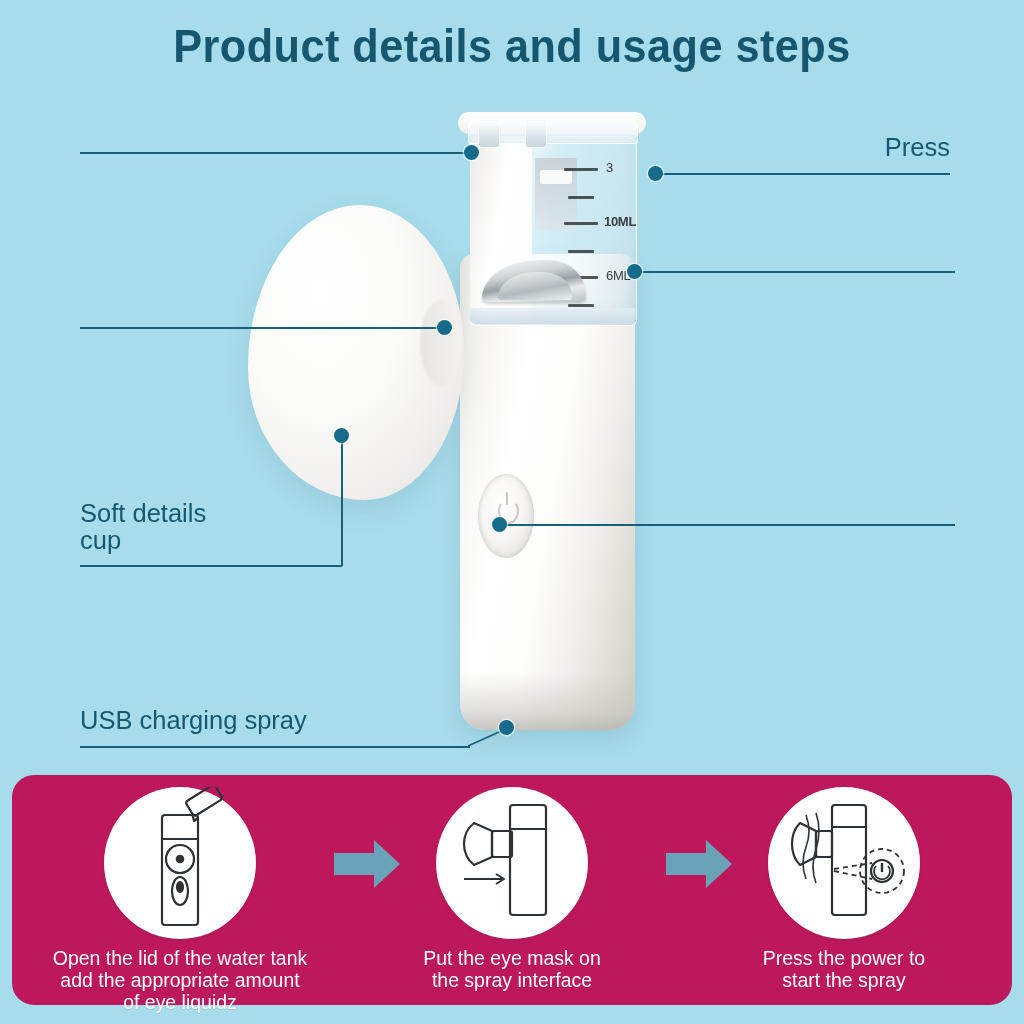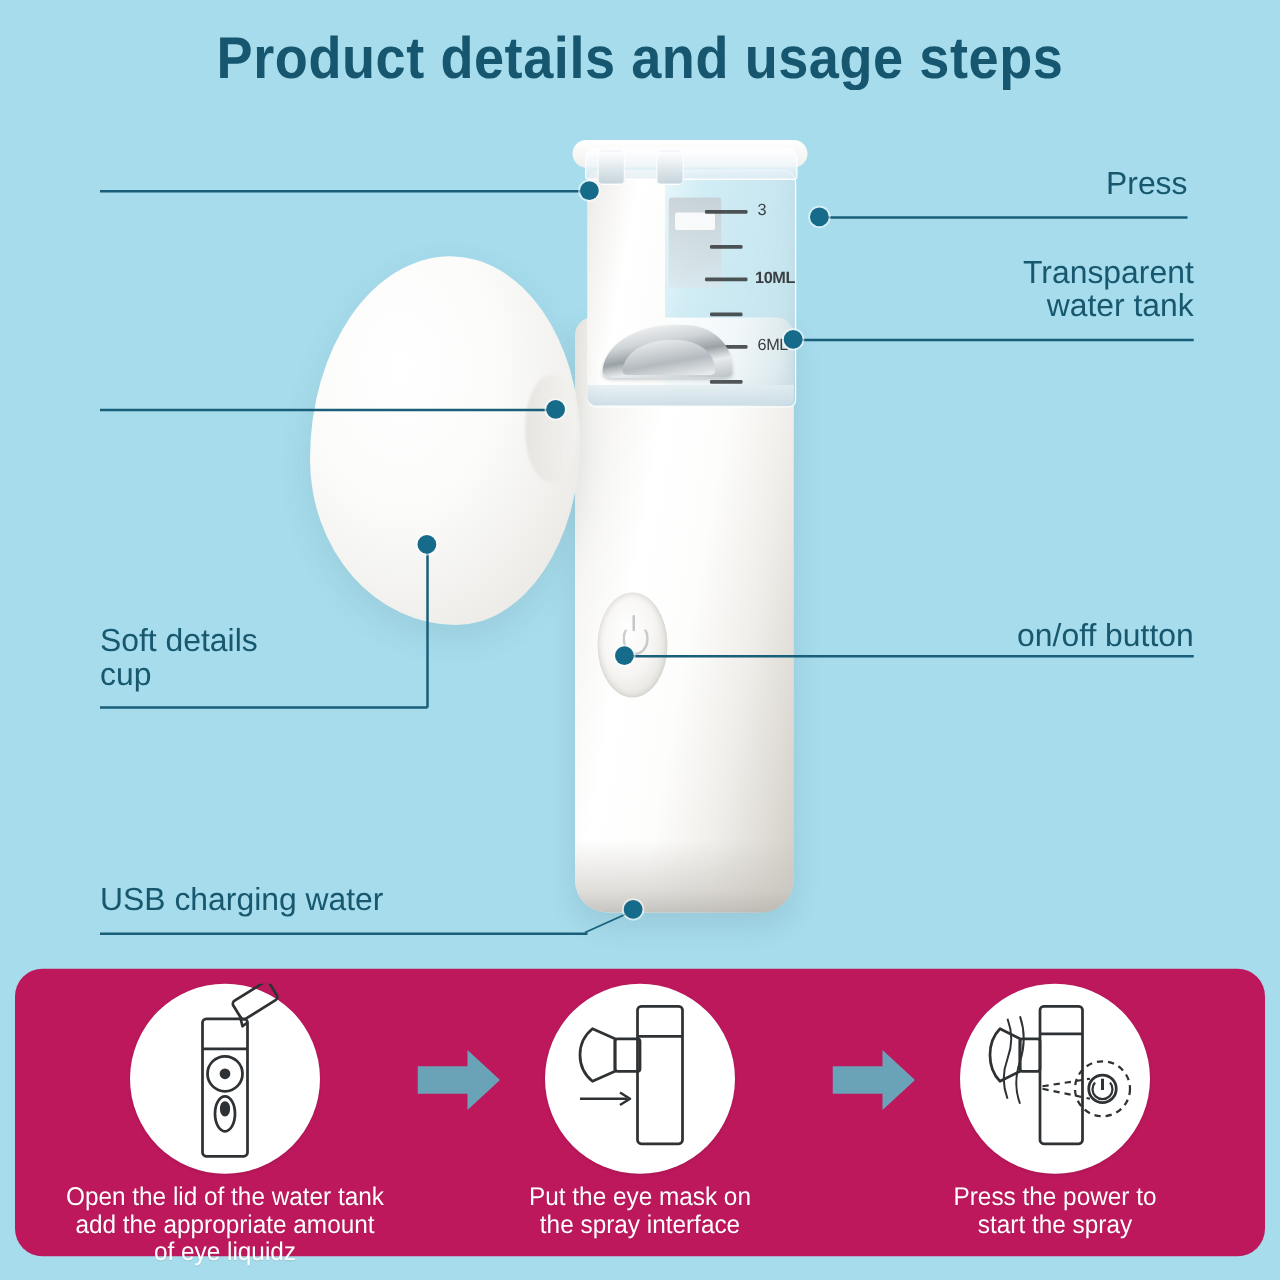--- a/index.html
+++ b/index.html
@@ -206,37 +206,34 @@
 
   <div class="rule" style="left:80px;top:327px;width:365px;"></div>
   <div class="dot" style="left:437px;top:320px;"></div>
 
   <div class="callout" style="left:80px;top:500px;">Soft details
 cup</div>
   <div class="rule" style="left:80px;top:565px;width:262px;"></div>
   <div class="rule v" style="left:341px;top:437px;height:129px;"></div>
   <div class="dot" style="left:334px;top:428px;"></div>
 
-  <div class="callout" style="left:80px;top:707px;">USB charging water</div>
+  <div class="callout" style="left:80px;top:707px;">USB charging spray</div>
   <div class="rule" style="left:80px;top:746px;width:390px;"></div>
   <svg class="leader" width="60" height="36" style="left:468px;top:724px;">
     <line x1="0" y1="22" x2="40" y2="4" stroke="#1a5f79" stroke-width="1.5"></line>
   </svg>
   <div class="dot" style="left:499px;top:720px;"></div>
 
   <div class="callout right" style="left:700px;top:134px;width:250px;">Press</div>
   <div class="rule" style="left:662px;top:173px;width:288px;"></div>
   <div class="dot" style="left:648px;top:166px;"></div>
 
-  <div class="callout right" style="left:700px;top:205px;width:255px;">Transparent
-water tank</div>
   <div class="rule" style="left:635px;top:271px;width:320px;"></div>
   <div class="dot" style="left:627px;top:264px;"></div>
 
-  <div class="callout right" style="left:700px;top:496px;width:255px;">on/off button</div>
   <div class="rule" style="left:504px;top:524px;width:451px;"></div>
   <div class="dot" style="left:492px;top:517px;"></div>
 
   <div class="panel">
 
     <div class="step" style="left:18px;">
       <div class="circle"></div>
       <svg width="152" height="152" viewBox="0 0 152 152" style="position:absolute;left:50%;transform:translateX(-50%);top:0;">
         <g fill="none" stroke="#2f3234" stroke-width="2.2" stroke-linejoin="round">
           <rect x="58" y="28" width="36" height="110" rx="3"></rect>

